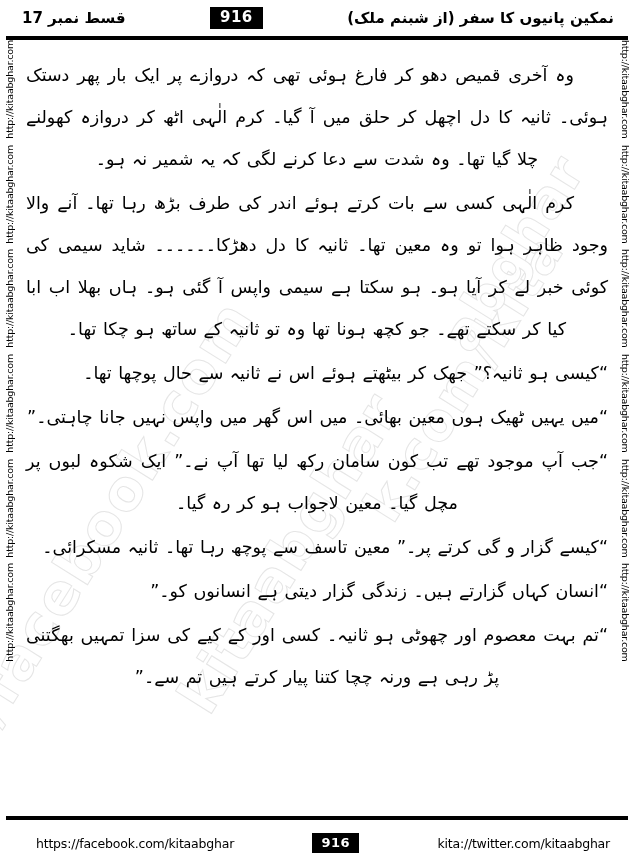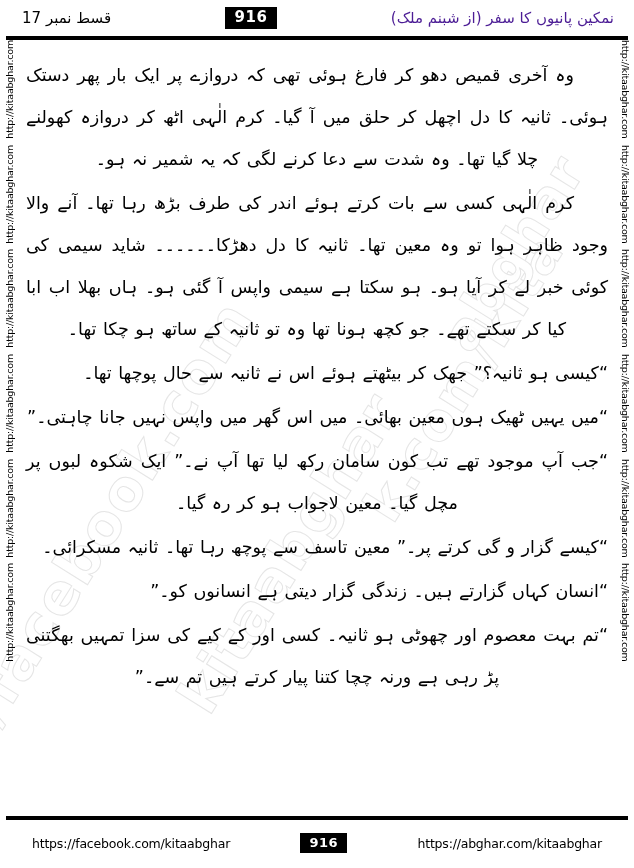--- a/index.html
+++ b/index.html
@@ -103,29 +103,29 @@
     display: flex;
     align-items: center;
     justify-content: space-between;
     padding: 0 20px 0 22px;
     box-sizing: border-box;
     direction: rtl;
   }
   .hdr-title {
     font-family: "DejaVu Sans", sans-serif;
     font-size: 15px;
-    font-weight: 400;
-    color: #4c1d95;
+    font-weight: 700;
+    color: #000000;
     direction: rtl;
     white-space: nowrap;
   }
   .hdr-episode {
     font-family: "DejaVu Sans", sans-serif;
     font-size: 15px;
-    font-weight: 400;
+    font-weight: 700;
     color: #000;
     direction: rtl;
     white-space: nowrap;
   }
   .page-badge {
     background: #000000;
     color: #ffffff;
     font-family: "DejaVu Sans", sans-serif;
     font-size: 15px;
     font-weight: 700;
@@ -173,29 +173,29 @@
     left: 6px;
     right: 6px;
     bottom: 48px;
     z-index: 2;
     height: 3px;
     background: #000000;
     border-top: 1px solid #000;
   }
   .footer {
     position: absolute;
-    left: 0;
+    left: 12px;
     right: 0;
     bottom: 8px;
     z-index: 2;
     height: 34px;
     display: flex;
     align-items: center;
     justify-content: space-between;
-    padding: 0 32px;
+    padding: 0 24px;
     box-sizing: border-box;
     direction: ltr;
   }
   .foot-link {
     font-family: "DejaVu Sans", sans-serif;
     font-size: 12.5px;
     color: #000000;
     letter-spacing: -0.2px;
     text-decoration: none;
     white-space: nowrap;
@@ -255,16 +255,16 @@
     <p class="para center-last">“کیسے گزار و گی کرتے پر۔” معین تاسف سے پوچھ رہا تھا۔ ثانیہ مسکرائی۔</p>
     <p class="para center-last">“انسان کہاں گزارتے ہیں۔ زندگی گزار دیتی ہے انسانوں کو۔”</p>
     <p class="para">“تم بہت معصوم اور چھوٹی ہو ثانیہ۔ کسی اور کے کیے کی سزا تمہیں بھگتنی پڑ رہی ہے ورنہ چچا کتنا پیار کرتے ہیں تم سے۔”</p>
 
   </div>
 
   <div class="rule-bottom"></div>
   <div class="footer">
     <a class="foot-link" href="#">https://facebook.com/kitaabghar</a>
     <div class="foot-badge">916</div>
-    <a class="foot-link" href="#">https://abghar.com/kitaabghar</a>
+    <a class="foot-link" href="#">kita://twitter.com/kitaabghar</a>
   </div>
 
 </div>
 
 </body></html>

